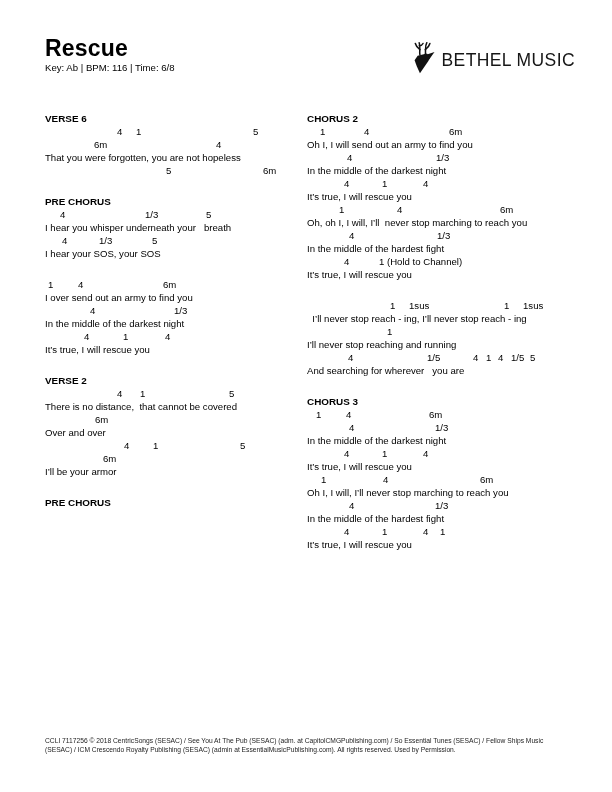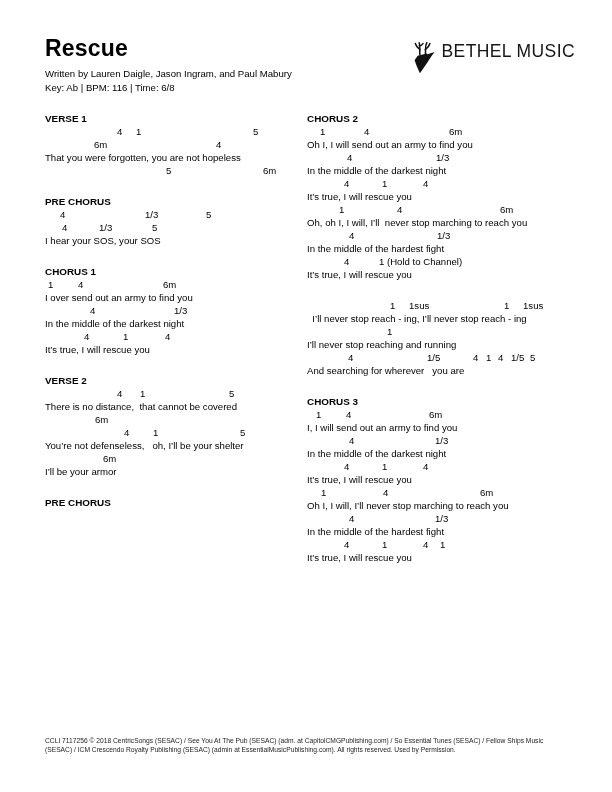--- a/index.html
+++ b/index.html
@@ -11,21 +11,21 @@
     font-family:"Liberation Sans",sans-serif;
     color:#000;
     overflow:hidden;
     text-decoration:underline;
   }
   
   .hdr{position:absolute;left:45px;top:36px;width:530px;display:flex;justify-content:space-between;align-items:flex-start;}
   .title{font-size:23px;font-weight:bold;margin:0;line-height:24px;letter-spacing:0.2px;}
   .byline{font-size:9.6px;margin-top:8px;line-height:12px;}
   .meta{font-size:9.6px;margin-top:2px;line-height:12px;}
-  .logo{display:flex;margin-top:5px;}
+  .logo{display:flex;align-items:center;margin-top:5px;}
   .logo svg{width:26px;height:34px;margin-right:6px;}
   .logo-text{font-size:17.5px;letter-spacing:0.4px;color:#161616;font-weight:400;white-space:nowrap;}
   
   .songbody{position:absolute;left:45px;top:112px;width:530px;}
   .col{position:absolute;top:0;}
   #col-left{left:0;width:278px;}
   #col-right{left:262px;width:287px;}
   .section{margin-bottom:18px;}
   .sec-heading{font-weight:bold;font-size:9.9px;height:13px;line-height:13px;white-space:pre;}
   .line{position:relative;height:13px;line-height:13px;font-size:9.6px;white-space:pre;}
@@ -34,21 +34,20 @@
   .ftr{position:absolute;left:45px;top:737px;width:532px;font-size:6.7px;line-height:8.6px;color:#1c1c1c;}
 </style>
 </head>
 <body>
 
 <div class="page">
 
   <div class="hdr">
     <div>
       <h1 class="title">Rescue</h1>
-      <div class="byline">Written by Lauren Daigle, Jason Ingram, and Paul Mabury</div>
       <div class="meta">Key: Ab | BPM: 116 | Time: 6/8</div>
     </div>
     <div class="logo">
       <span>
         <svg viewBox="0 0 34 42" xmlns="http://www.w3.org/2000/svg">
           <g stroke="#111" stroke-width="2" fill="none" stroke-linecap="round">
             <path d="M13 17 C12 11 14 6 12 1"></path>
             <path d="M13 10 C10 8 8 6 7 2"></path>
             <path d="M12 5 C14 5 16 4 17 2"></path>
             <path d="M20 17 C21 11 19 6 22 1"></path>
@@ -58,48 +57,48 @@
           <path d="M23 16 L32 13 L25 23 Z" fill="#111"></path>
         </svg>
       </span>
       <span class="logo-text">BETHEL MUSIC</span>
     </div>
   </div>
 
   <div class="songbody">
     <div class="col" id="col-left">
         <section class="section">
-          <div class="sec-heading">VERSE 1</div>
+          <div class="sec-heading">VERSE 6</div>
           <div class="line"><span class="chord" style="left: 72px;">4</span><span class="chord" style="left: 91px;">1</span><span class="chord" style="left: 208px;">5</span></div>
           <div class="line"><span class="chord" style="left: 49px;">6m</span><span class="chord" style="left: 171px;">4</span></div>
           <div class="line">That you were forgotten, you are not hopeless</div>
           <div class="line"><span class="chord" style="left: 121px;">5</span><span class="chord" style="left: 218px;">6m</span></div>
         </section>
         <section class="section">
           <div class="sec-heading">PRE CHORUS</div>
           <div class="line"><span class="chord" style="left: 15px;">4</span><span class="chord" style="left: 100px;">1/3</span><span class="chord" style="left: 161px;">5</span></div>
+          <div class="line">I hear you whisper underneath your   breath</div>
           <div class="line"><span class="chord" style="left: 17px;">4</span><span class="chord" style="left: 54px;">1/3</span><span class="chord" style="left: 107px;">5</span></div>
           <div class="line">I hear your SOS, your SOS</div>
         </section>
         <section class="section">
-          <div class="sec-heading">CHORUS 1</div>
           <div class="line"><span class="chord" style="left: 3px;">1</span><span class="chord" style="left: 33px;">4</span><span class="chord" style="left: 118px;">6m</span></div>
           <div class="line">I over send out an army to find you</div>
           <div class="line"><span class="chord" style="left: 45px;">4</span><span class="chord" style="left: 129px;">1/3</span></div>
           <div class="line">In the middle of the darkest night</div>
           <div class="line"><span class="chord" style="left: 39px;">4</span><span class="chord" style="left: 78px;">1</span><span class="chord" style="left: 120px;">4</span></div>
           <div class="line">It’s true, I will rescue you</div>
         </section>
         <section class="section">
           <div class="sec-heading">VERSE 2</div>
           <div class="line"><span class="chord" style="left: 72px;">4</span><span class="chord" style="left: 95px;">1</span><span class="chord" style="left: 184px;">5</span></div>
           <div class="line">There is no distance,  that cannot be covered</div>
           <div class="line"><span class="chord" style="left: 50px;">6m</span></div>
+          <div class="line">Over and over</div>
           <div class="line"><span class="chord" style="left: 79px;">4</span><span class="chord" style="left: 108px;">1</span><span class="chord" style="left: 195px;">5</span></div>
-          <div class="line">You’re not defenseless,   oh, I’ll be your shelter</div>
           <div class="line"><span class="chord" style="left: 58px;">6m</span></div>
           <div class="line">I’ll be your armor</div>
         </section>
         <section class="section">
           <div class="sec-heading">PRE CHORUS</div>
         </section>
       </div>
     <div class="col" id="col-right">
         <section class="section">
           <div class="sec-heading">CHORUS 2</div>
@@ -120,21 +119,20 @@
           <div class="line"><span class="chord" style="left: 83px;">1</span><span class="chord" style="left: 102px;">1sus</span><span class="chord" style="left: 197px;">1</span><span class="chord" style="left: 216px;">1sus</span></div>
           <div class="line">  I’ll never stop reach - ing, I’ll never stop reach - ing</div>
           <div class="line"><span class="chord" style="left: 80px;">1</span></div>
           <div class="line">I’ll never stop reaching and running</div>
           <div class="line"><span class="chord" style="left: 41px;">4</span><span class="chord" style="left: 120px;">1/5</span><span class="chord" style="left: 166px;">4</span><span class="chord" style="left: 179px;">1</span><span class="chord" style="left: 191px;">4</span><span class="chord" style="left: 204px;">1/5</span><span class="chord" style="left: 223px;">5</span></div>
           <div class="line">And searching for wherever   you are</div>
         </section>
         <section class="section">
           <div class="sec-heading">CHORUS 3</div>
           <div class="line"><span class="chord" style="left: 9px;">1</span><span class="chord" style="left: 39px;">4</span><span class="chord" style="left: 122px;">6m</span></div>
-          <div class="line">I, I will send out an army to find you</div>
           <div class="line"><span class="chord" style="left: 42px;">4</span><span class="chord" style="left: 128px;">1/3</span></div>
           <div class="line">In the middle of the darkest night</div>
           <div class="line"><span class="chord" style="left: 37px;">4</span><span class="chord" style="left: 75px;">1</span><span class="chord" style="left: 116px;">4</span></div>
           <div class="line">It’s true, I will rescue you</div>
           <div class="line"><span class="chord" style="left: 14px;">1</span><span class="chord" style="left: 76px;">4</span><span class="chord" style="left: 173px;">6m</span></div>
           <div class="line">Oh I, I will, I’ll never stop marching to reach you</div>
           <div class="line"><span class="chord" style="left: 42px;">4</span><span class="chord" style="left: 128px;">1/3</span></div>
           <div class="line">In the middle of the hardest fight</div>
           <div class="line"><span class="chord" style="left: 37px;">4</span><span class="chord" style="left: 75px;">1</span><span class="chord" style="left: 116px;">4</span><span class="chord" style="left: 133px;">1</span></div>
           <div class="line">It’s true, I will rescue you</div>

